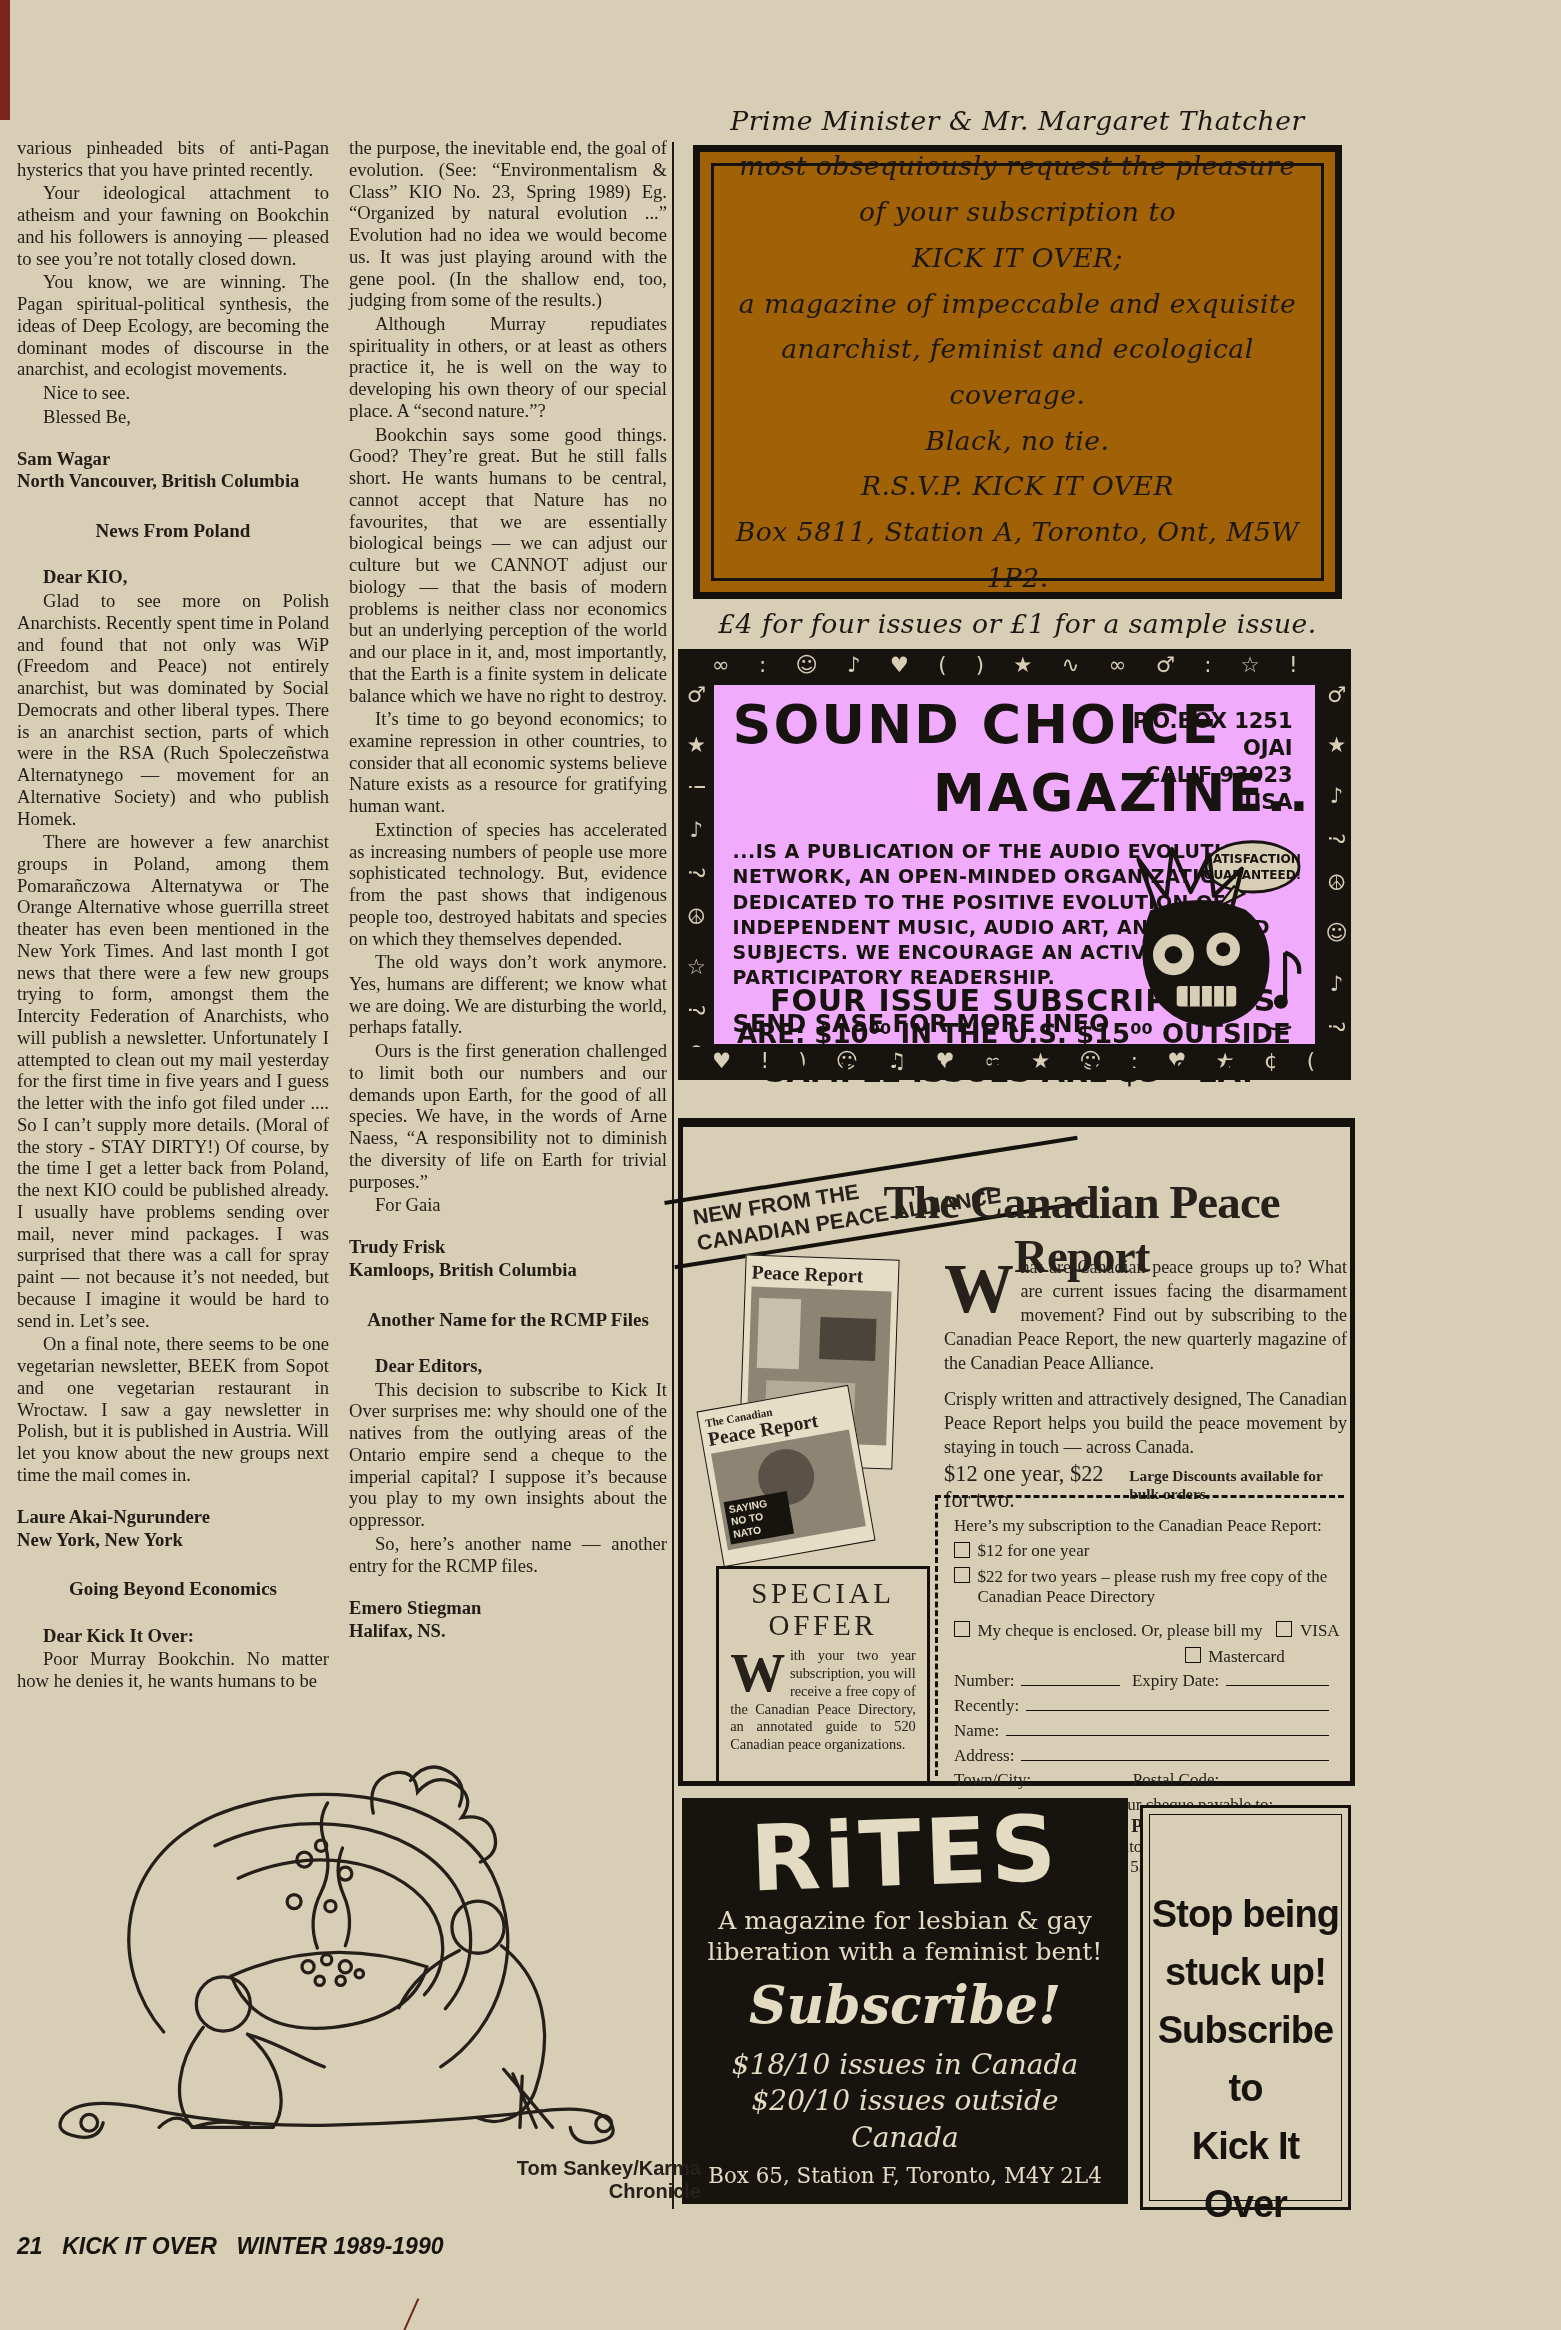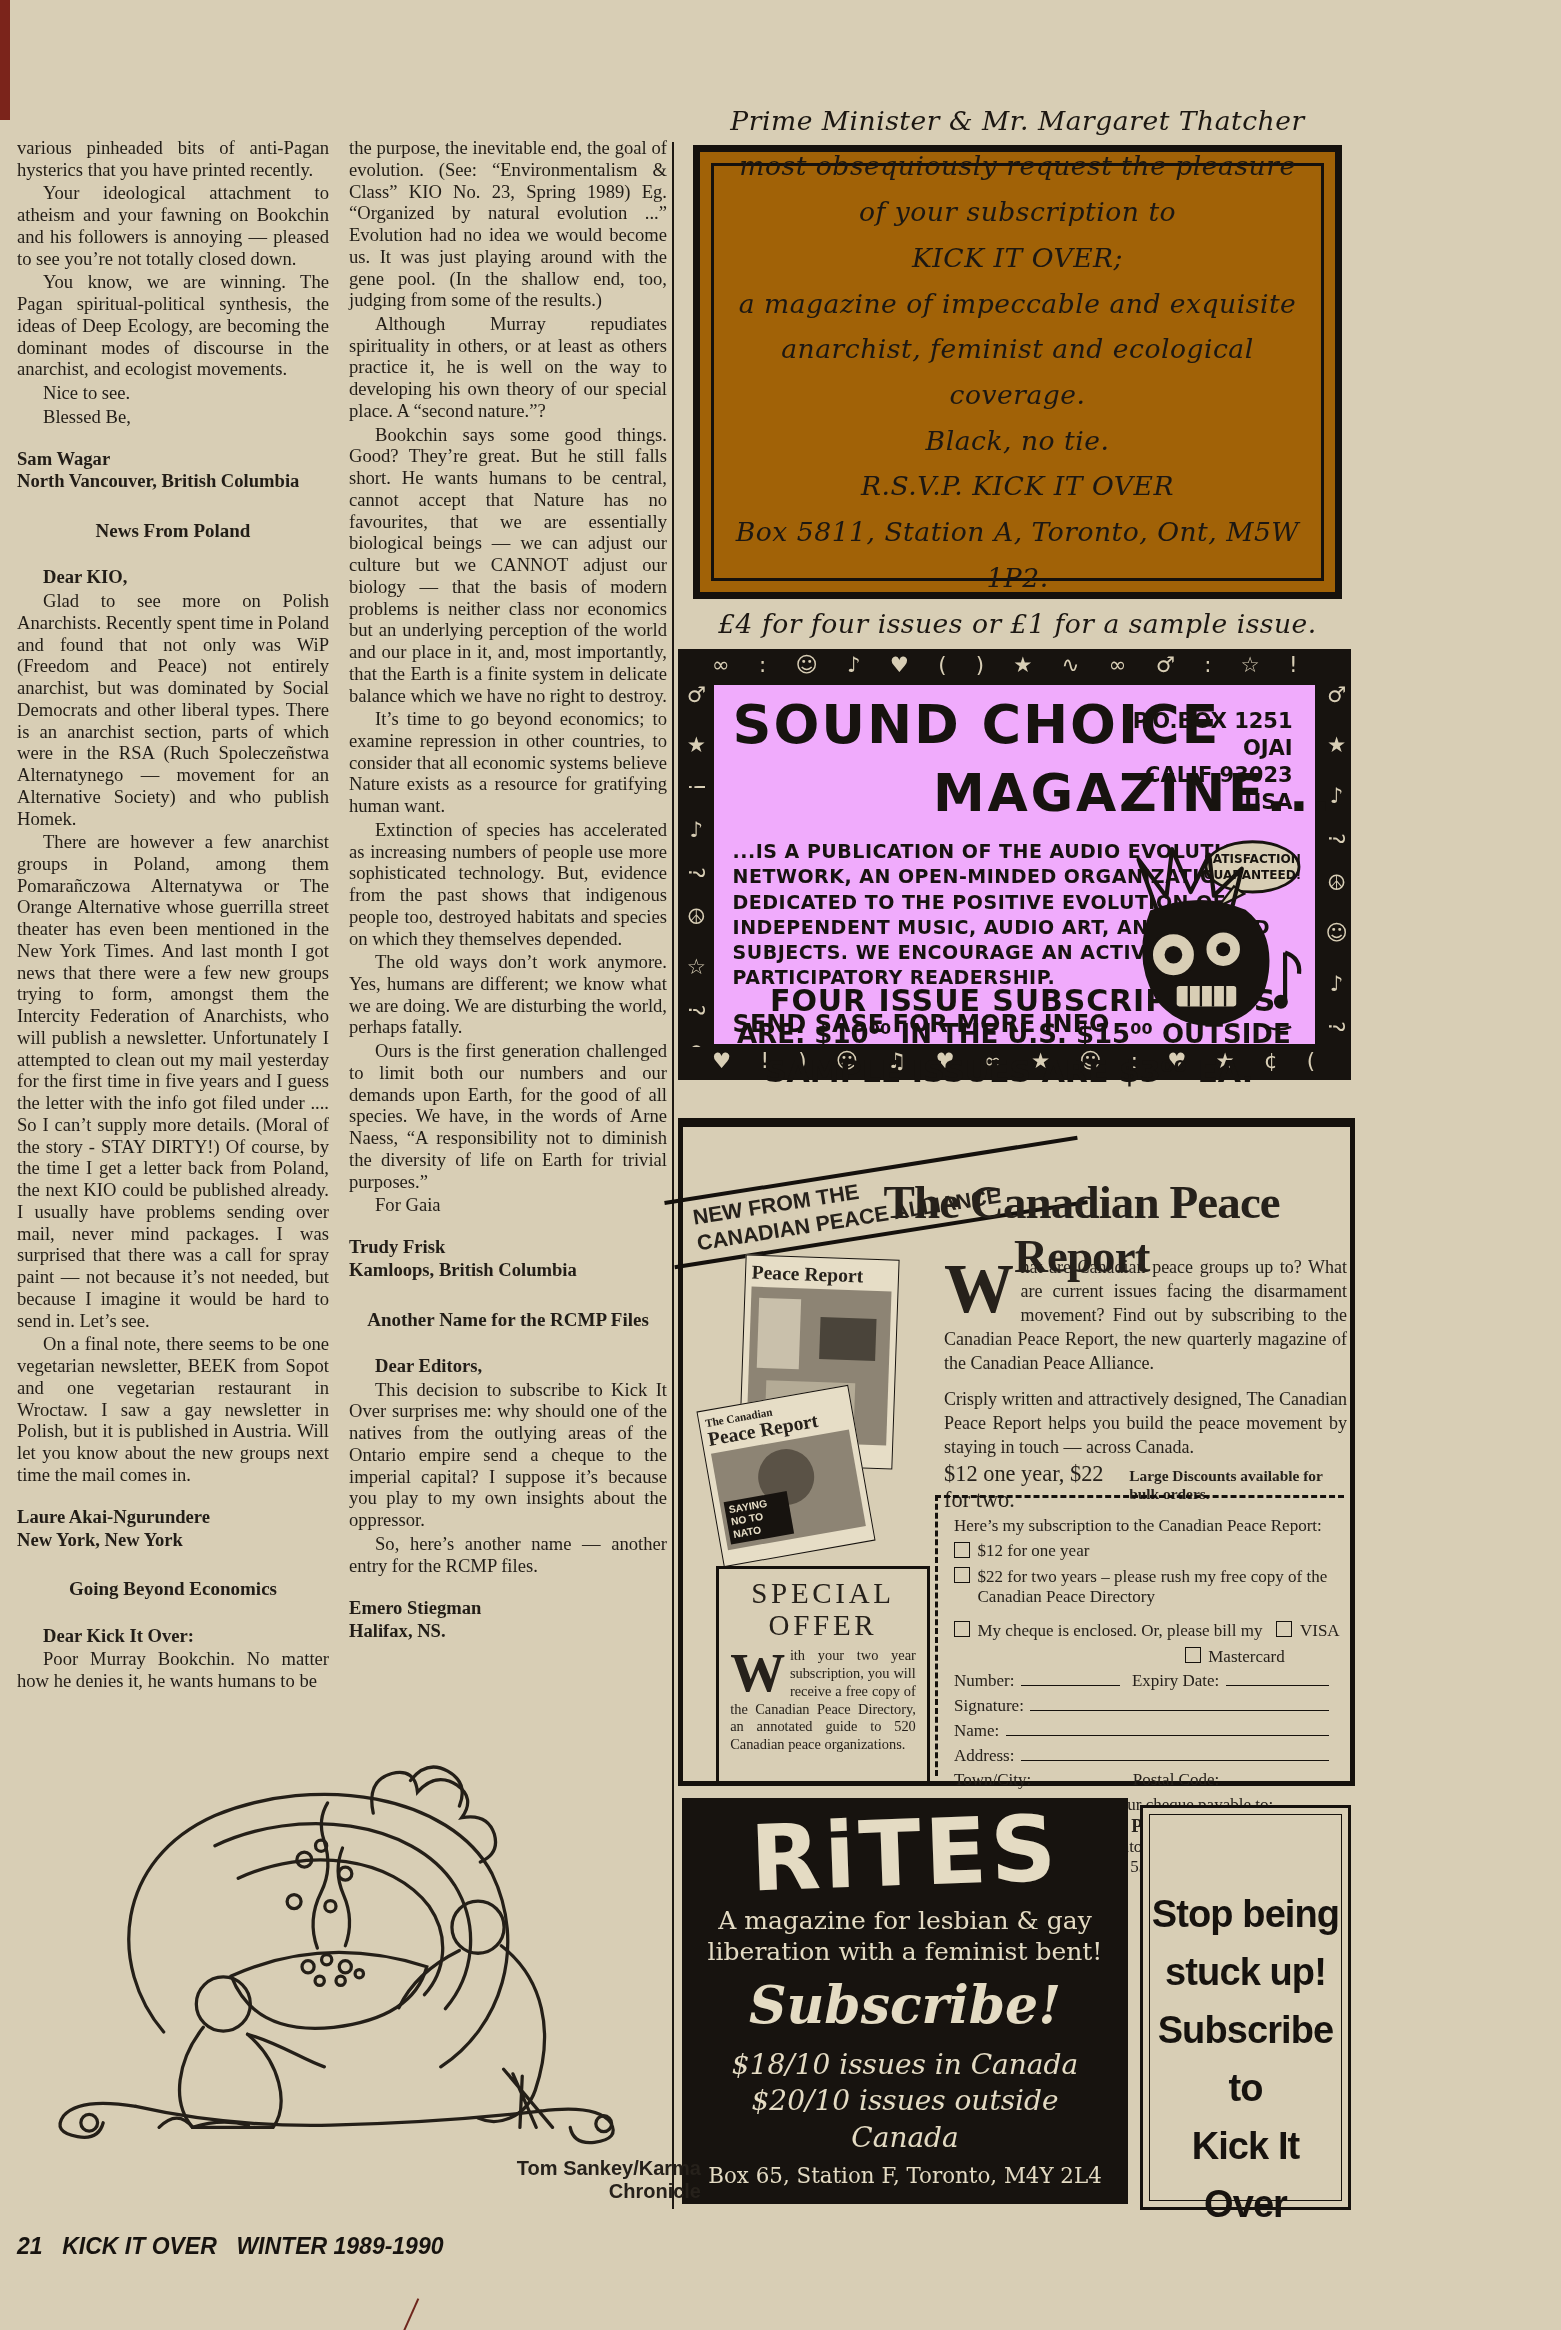--- a/index.html
+++ b/index.html
@@ -292,21 +292,21 @@
         <span class="cb"></span>
         <span style="margin-right:56px;">Mastercard</span>
       </div>
       <div class="cp-row">
         <span>Number:</span>
           <span class="fill"></span>
         <span>Expiry Date:</span>
           <span class="fill short"></span>
       </div>
       <div class="cp-row">
-        <span>Signature:</span>
+        <span>Recently:</span>
           <span class="fill"></span>
       </div>
       <div class="cp-row">
         <span>Name:</span>
           <span class="fill"></span>
       </div>
       <div class="cp-row">
         <span>Address:</span>
           <span class="fill"></span>
       </div>

